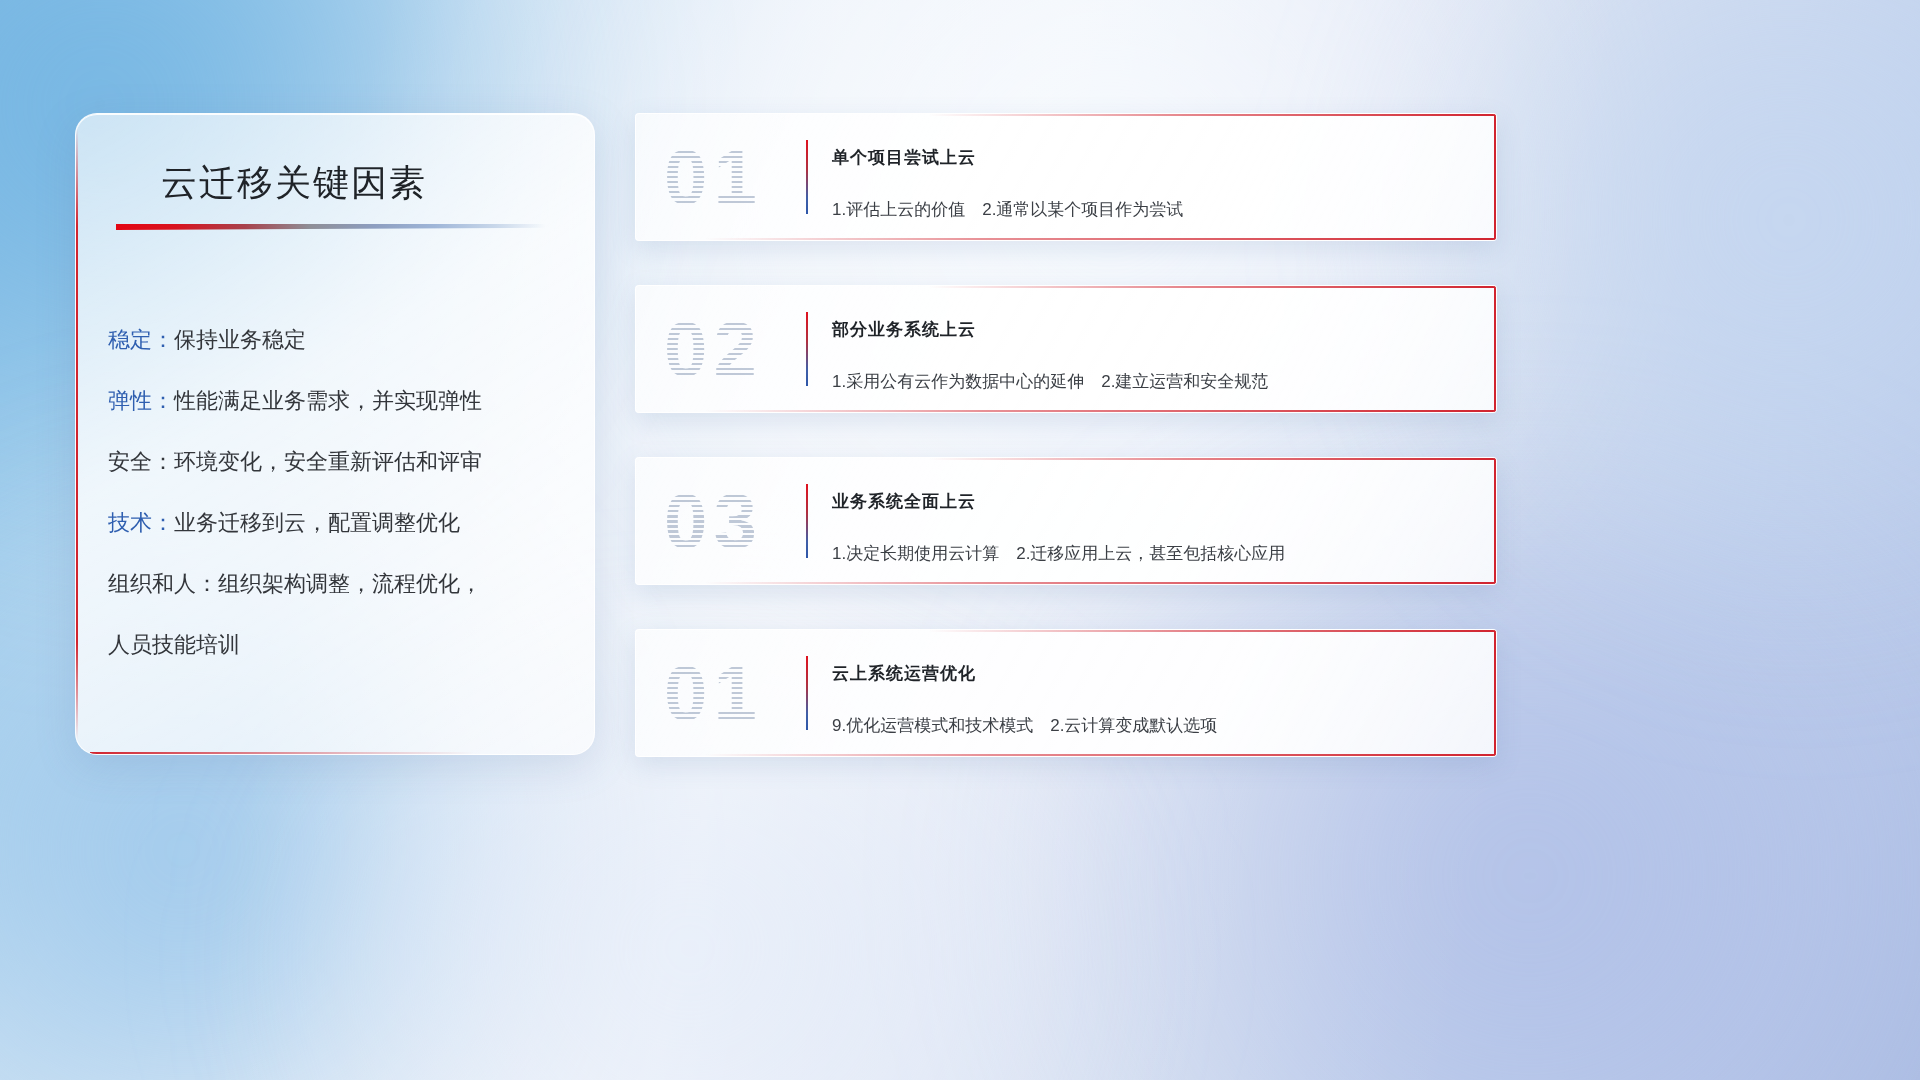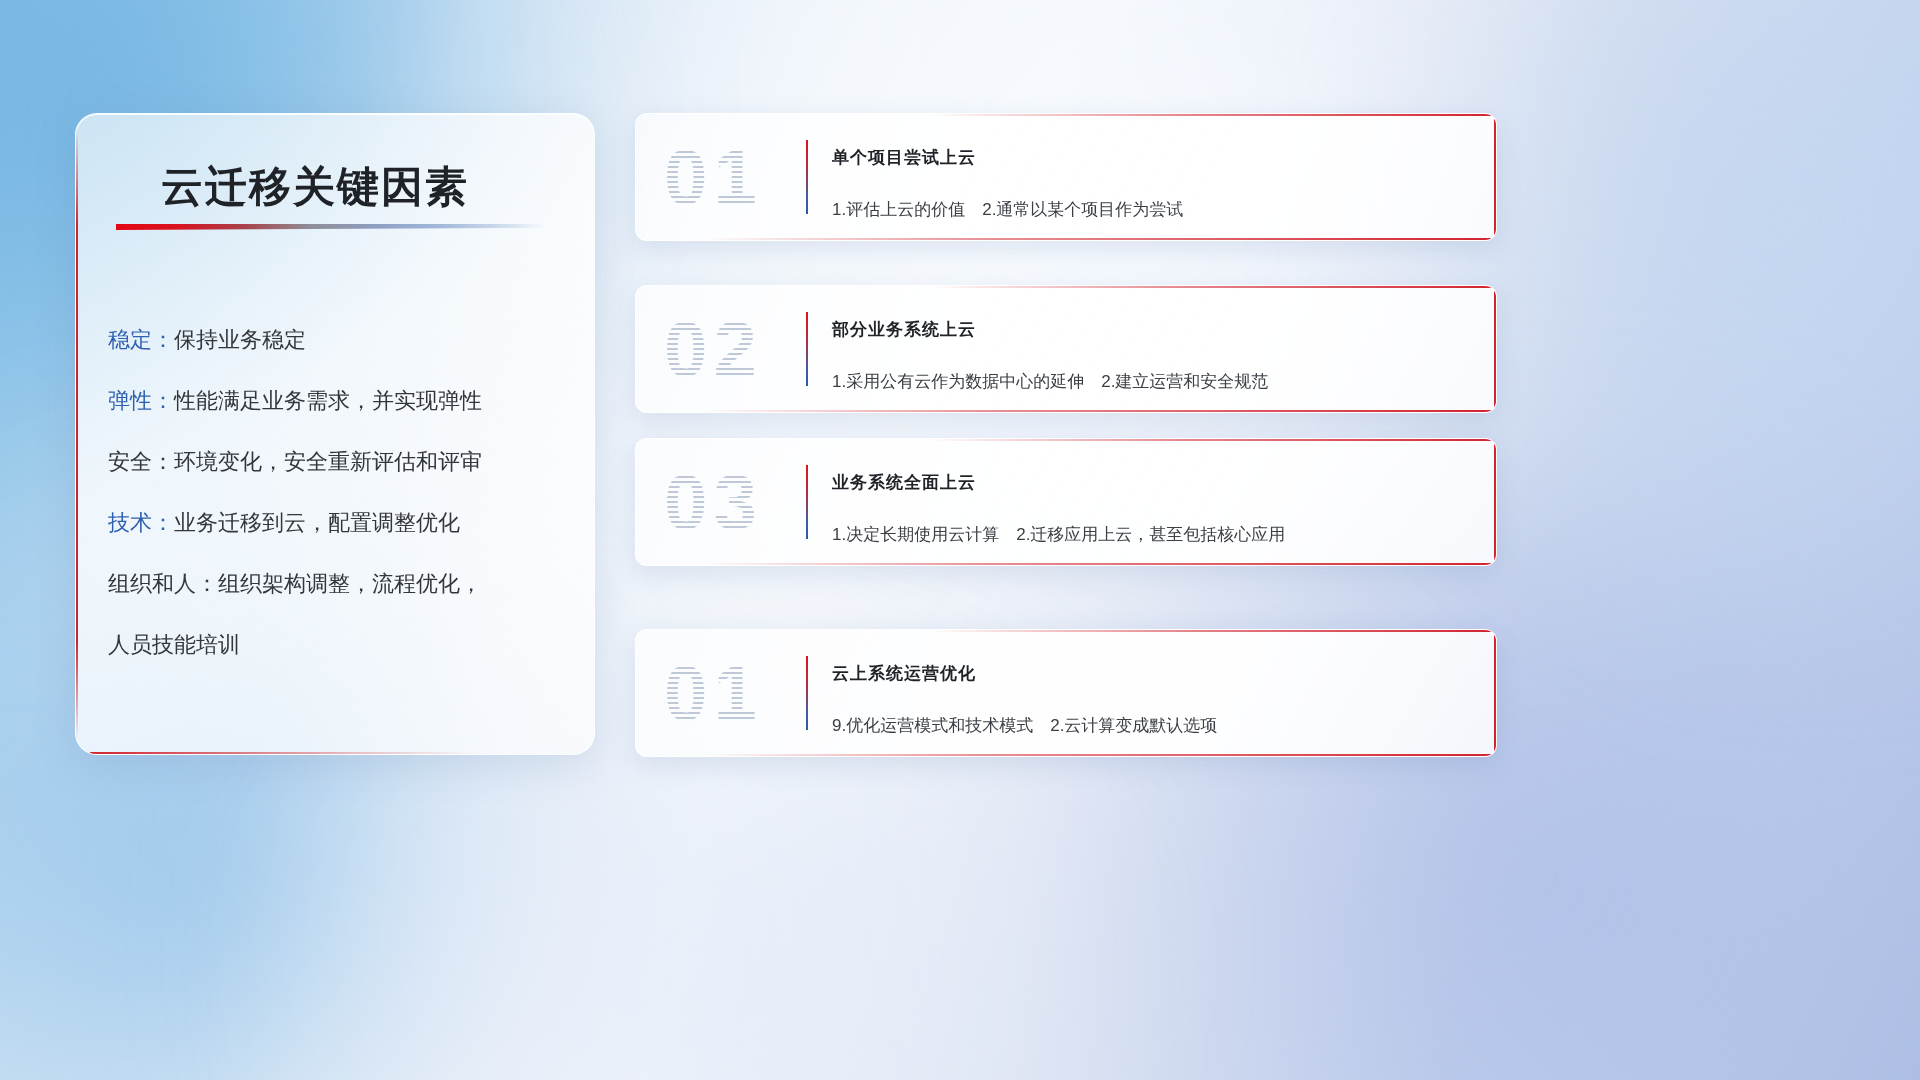--- a/index.html
+++ b/index.html
@@ -58,41 +58,41 @@
   #left-card .red-edge{
     position:absolute; left:0; top:14px; bottom:14px; width:2px;
     background:linear-gradient(180deg, rgba(209,36,47,0) 0%, #d1242f 16%, #d1242f 84%, rgba(209,36,47,0) 100%);
   }
   #left-card .red-edge-b{
     position:absolute; left:14px; right:120px; bottom:0; height:2px;
     background:linear-gradient(90deg, #d1242f 0%, rgba(209,36,47,.25) 70%, rgba(209,36,47,0) 100%);
   }
   .panel-title{
     position:absolute; left:85px; top:45px;
-    font-size:42px; font-weight:bold; letter-spacing:2px; color:#1f2328;
+    font-size:36px; font-weight:normal; letter-spacing:2px; color:#1f2328;
     white-space:nowrap;
   }
   .title-rule{
     position:absolute; left:40px; top:110px; width:430px; height:6px;
     background:linear-gradient(90deg,
       #e30613 0%, #d8131f 14%, #a8424c 30%, #8e8e96 45%,
       #8d9ec0 60%, #9fb6d8 74%, #c8d7ea 88%, rgba(220,232,245,0) 100%);
     clip-path:polygon(0 0, 100% 0, 100% 62%, 0 100%);
   }
   .factors{ position:absolute; left:32px; top:195px; right:24px; }
   .factor-row{
     font-size:22px; line-height:61px; color:#33363b; white-space:nowrap;
   }
   .factor-label{ color:#2f5fb0; }
   .factor-label.plain{ color:#33363b; }
 
   
   .stage{
     position:absolute; left:635px; width:862px; height:128px;
-    border-radius:12px;
+    border-radius:4px;
     background:linear-gradient(118deg, rgba(255,255,255,.70) 0%, rgba(255,255,255,.93) 38%, rgba(255,255,255,.97) 66%, rgba(255,255,255,.84) 100%);
     border:1px solid rgba(255,255,255,.9);
     box-shadow:0 8px 26px rgba(88,124,172,.16);
     z-index:3; overflow:hidden;
   }
   .stage .edge-top{
     position:absolute; left:34%; right:0; top:0; height:2px;
     background:linear-gradient(90deg, rgba(209,36,47,0) 0%, rgba(209,36,47,.55) 45%, #d1242f 100%);
   }
   .stage .edge-right{
@@ -185,21 +185,21 @@
   <div class="edge-right"></div>
   <div class="edge-bottom"></div>
   <div class="stage-num">02</div>
   <div class="stage-divider"></div>
   <div class="stage-body">
     <div class="stage-title">部分业务系统上云</div>
     <div class="stage-desc">1.采用公有云作为数据中心的延伸　2.建立运营和安全规范</div>
   </div>
 </div>
 
-<div class="stage" style="top:438px;">
+<div class="stage" style="top:457px;">
   <div class="edge-top"></div>
   <div class="edge-right"></div>
   <div class="edge-bottom"></div>
   <div class="stage-num">03</div>
   <div class="stage-divider"></div>
   <div class="stage-body">
     <div class="stage-title">业务系统全面上云</div>
     <div class="stage-desc">1.决定长期使用云计算　2.迁移应用上云，甚至包括核心应用</div>
   </div>
 </div>

